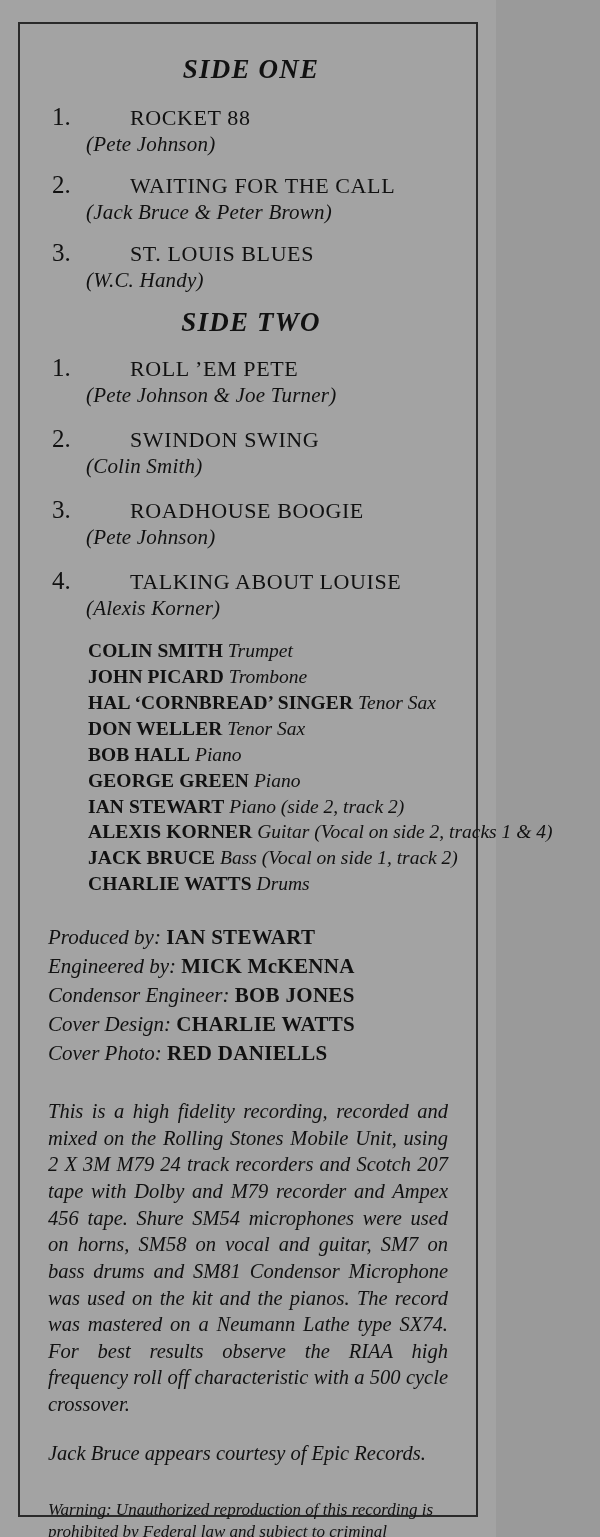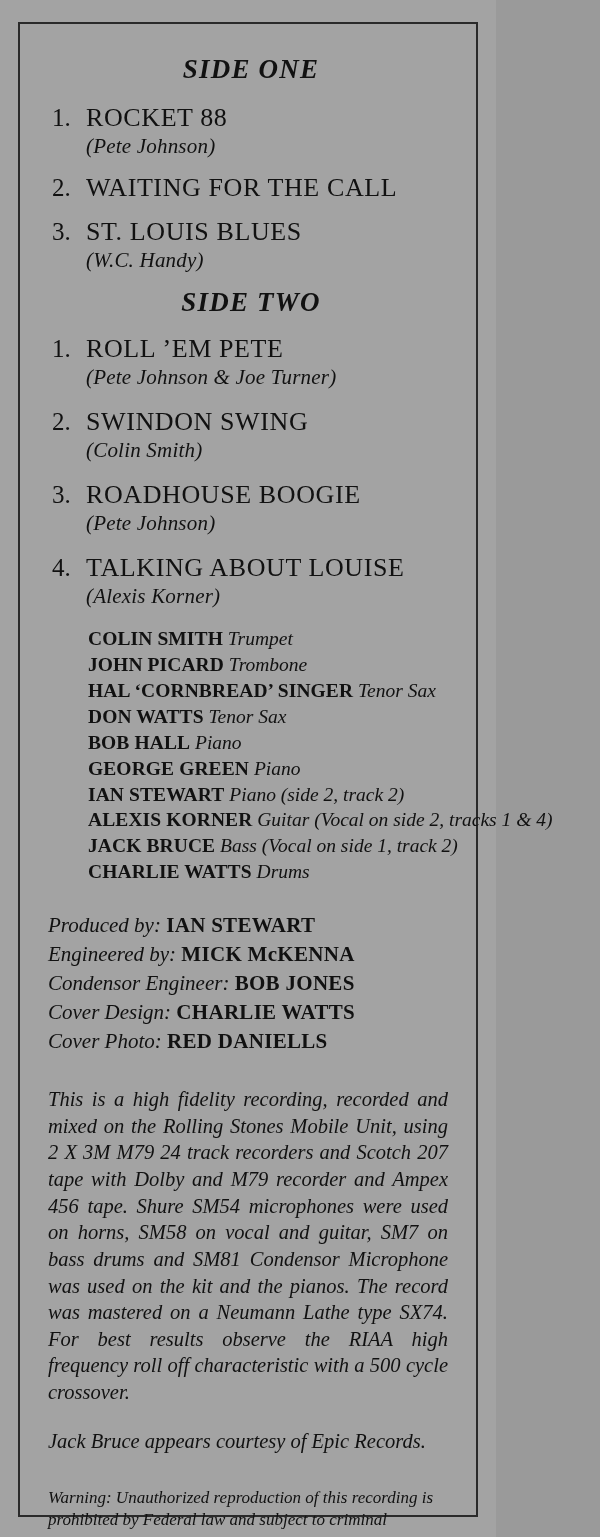--- a/index.html
+++ b/index.html
@@ -58,22 +58,23 @@
   .track-line {
     display: flex;
     align-items: baseline;
   }
   .track-num {
     font-size: 25px;
     width: 34px;
     flex: none;
   }
   .track-title {
-    font-size: 26px;
+    font-size: 22px;
     letter-spacing: 0.6px;
+    margin-left: 44px;
   }
   .track-credit {
     font-style: italic;
     font-size: 21px;
     margin-left: 34px;
     margin-top: 1px;
     letter-spacing: 0.2px;
   }
   .side-two .track {
     margin-bottom: 17px;
@@ -153,20 +154,21 @@
             <span class="track-num">1.</span>
             <span class="track-title">ROCKET 88</span>
           </div>
           <div class="track-credit">(Pete Johnson)</div>
         </div>
         <div class="track">
           <div class="track-line">
             <span class="track-num">2.</span>
             <span class="track-title">WAITING FOR THE CALL</span>
           </div>
+          <div class="track-credit">(Jack Bruce &amp; Peter Brown)</div>
         </div>
         <div class="track">
           <div class="track-line">
             <span class="track-num">3.</span>
             <span class="track-title">ST. LOUIS BLUES</span>
           </div>
           <div class="track-credit">(W.C. Handy)</div>
         </div>
       </div>
 
@@ -210,21 +212,21 @@
         </div>
         <div class="person">
           <span class="nm">JOHN PICARD</span>
           <span class="role">Trombone</span>
         </div>
         <div class="person">
           <span class="nm">HAL ‘CORNBREAD’ SINGER</span>
           <span class="role">Tenor Sax</span>
         </div>
         <div class="person">
-          <span class="nm">DON WATTS</span>
+          <span class="nm">DON WELLER</span>
           <span class="role">Tenor Sax</span>
         </div>
         <div class="person">
           <span class="nm">BOB HALL</span>
           <span class="role">Piano</span>
         </div>
         <div class="person">
           <span class="nm">GEORGE GREEN</span>
           <span class="role">Piano</span>
         </div>

